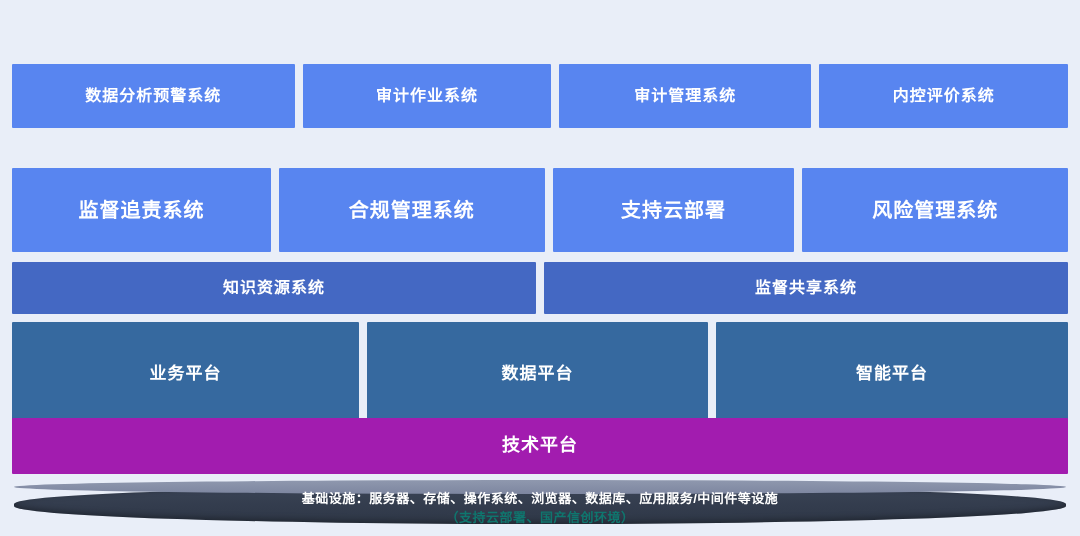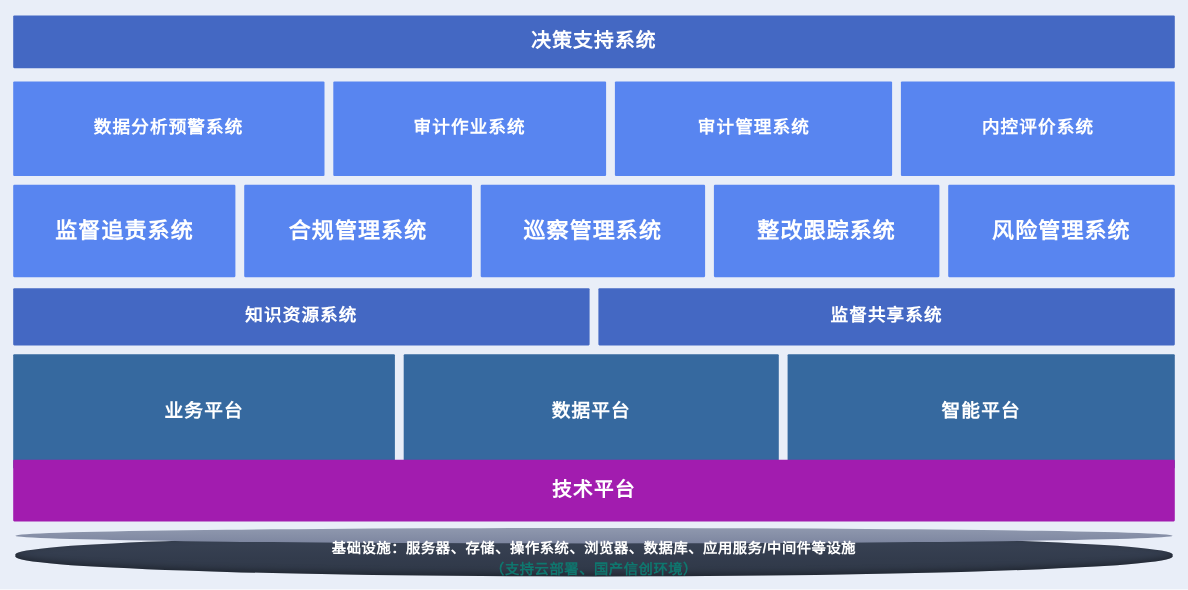--- a/index.html
+++ b/index.html
@@ -47,22 +47,22 @@
     top: 14px;
     height: 48px;
   }
   #layer-decision .cell {
     background: #4468c3;
     font-size: 18px;
   }
 
   
   #layer-app-a {
-    top: 74px;
-    height: 86px;
+    top: 64px;
+    height: 64px;
   }
   #layer-app-a .cell {
     background: #5885f0;
     font-size: 16px;
   }
 
   
   #layer-app-b {
     top: 168px;
     height: 84px;
@@ -155,36 +155,32 @@
   }
   .disc-label .highlight {
     color: #0f766e;
   }
 </style>
 </head>
 <body>
 
 <div id="diagram">
 
-  <div class="layer" id="layer-decision">
-    <div class="cell">决策支持系统</div>
-  </div>
 
   <div class="layer" id="layer-app-a">
     <div class="cell" style="flex-grow:2.62">数据分析预警系统</div>
     <div class="cell" style="flex-grow:2.62">审计作业系统</div>
     <div class="cell" style="flex-grow:2.68">审计管理系统</div>
     <div class="cell" style="flex-grow:2.62">内控评价系统</div>
   </div>
 
   <div class="layer" id="layer-app-b">
     <div class="cell" style="flex-grow:2.02">监督追责系统</div>
     <div class="cell" style="flex-grow:2.12">合规管理系统</div>
-    <div class="cell" style="flex-grow:2.08">巡察管理系统</div>
-    <div class="cell" style="flex-grow:2.08">整改跟踪系统</div>
+    <div class="cell" style="flex-grow:2.08">支持云部署</div>
     <div class="cell" style="flex-grow:2.12">风险管理系统</div>
   </div>
 
   <div class="layer" id="layer-shared">
     <div class="cell">知识资源系统</div>
     <div class="cell">监督共享系统</div>
   </div>
 
   <div class="layer" id="layer-platform">
     <div class="cell" style="flex-grow:3.40">业务平台</div>

